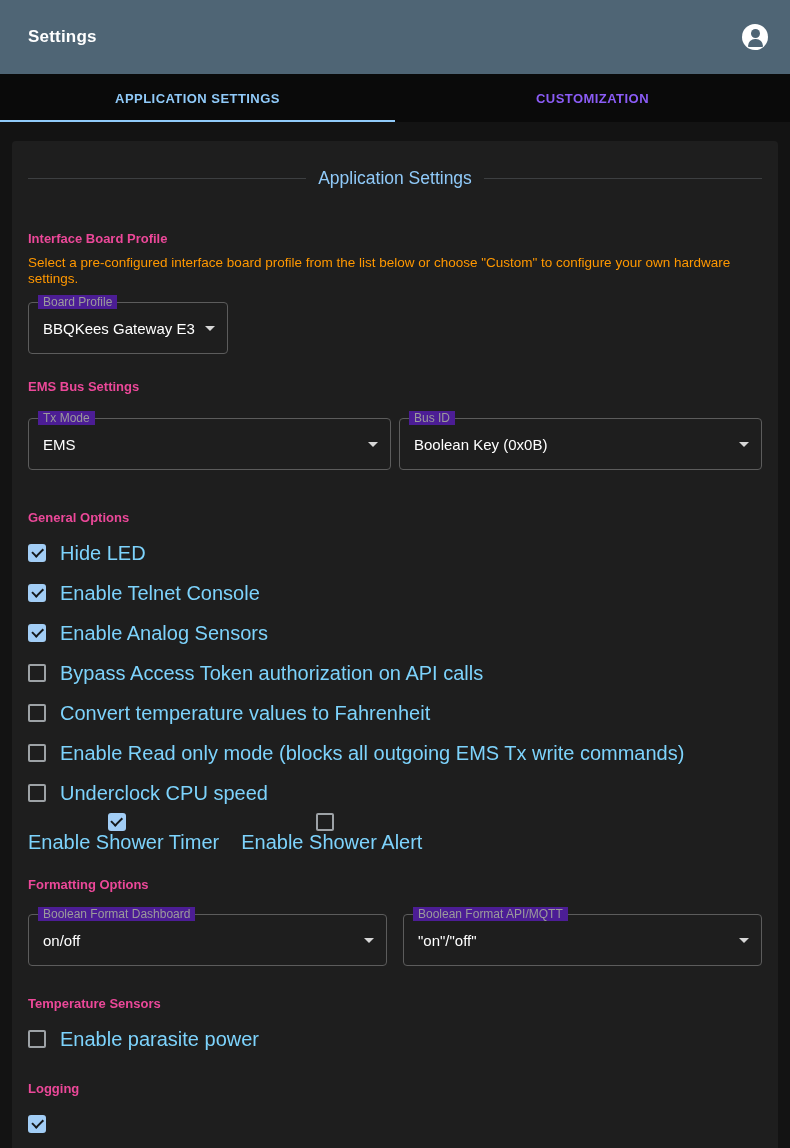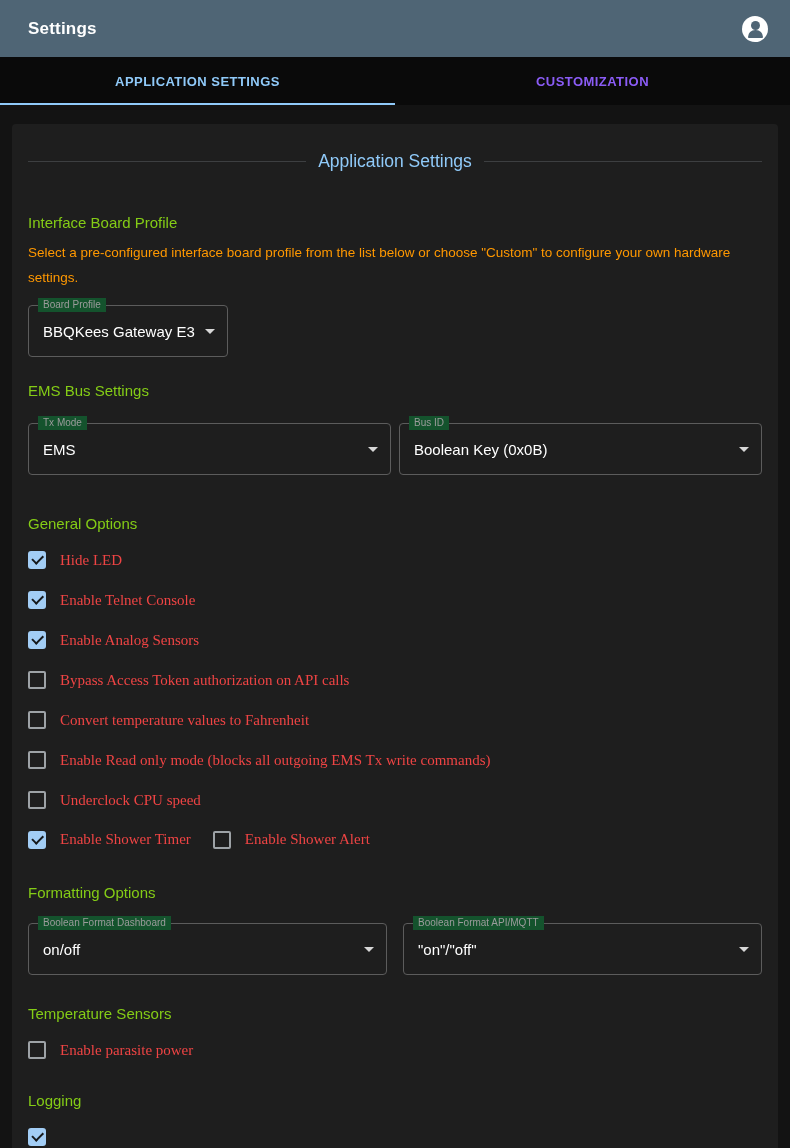--- a/index.html
+++ b/index.html
@@ -5,21 +5,21 @@
   * { margin:0; padding:0; box-sizing:border-box; }
   html,body { width:790px; height:1148px; overflow:hidden; }
   body {
     background:#131313;
     font-family:"Liberation Sans", sans-serif;
     -webkit-font-smoothing:antialiased;
   }
 
   
   .appbar {
-    height:57px; background:#4f6575;
+    height:74px; background:#4f6575;
     display:flex; align-items:center;
     padding:0 22px 0 28px;
   }
   .appbar-title { color:#fff; font-size:17px; font-weight:700; letter-spacing:.2px; }
   .account-icon {
     margin-left:auto; width:26px; height:26px;
     background:#fff; border-radius:50%; position:relative; cursor:pointer;
   }
   .account-icon::before {
     content:""; position:absolute; width:9px; height:9px; border-radius:50%;
@@ -45,62 +45,62 @@
   
   .card {
     margin:19px 12px 0; background:#1e1e1e; border-radius:4px;
     padding:14px 16px 30px; min-height:1060px;
   }
 
   .title-divider { display:flex; align-items:center; margin-top:13px; }
   .title-divider .line { flex:1; height:1px; background:#3d3f41; }
   .title-text { padding:0 12px; color:#90caf9; font-size:17.5px; font-weight:500; }
 
-  .section-h { color:#84cc16; font-size:15px; font-weight:400; }
-  .warn-text { color:#ff9800; font-size:13.5px; line-height:25px; max-width:722px; }
+  .section-h { color:#ec4899; font-size:13px; font-weight:700; }
+  .warn-text { color:#ff9800; font-size:13.5px; line-height:16px; max-width:722px; }
 
   
   .sel {
     position:relative; height:52px;
     border:1px solid #5c5c5c; border-radius:4px;
     display:flex; align-items:center;
     padding:0 12px 0 14px; cursor:pointer;
   }
   .sel .notch {
     position:absolute; top:-8px; left:9px;
-    font-size:10px; color:#9b9b9b; background:#14532d;
+    font-size:12px; color:#9b9b9b; background:#4c1d95;
     padding:0 5px; line-height:14px; white-space:nowrap;
   }
   .sel .val { color:#fff; font-size:15px; flex:1; white-space:nowrap; overflow:hidden; }
   .arrow {
     width:0; height:0; flex:none;
     border-left:5px solid transparent; border-right:5px solid transparent;
     border-top:5px solid #d7d7d7;
   }
   .sel.inline-arrow .arrow { margin-left:10px; }
   .row2 { display:flex; gap:8px; }
   .row2 .sel { flex:1; }
   .row3 { display:flex; gap:16px; }
   .row3 .sel { flex:1; }
 
   
   .cbrow { display:flex; align-items:center; margin-top:16px; height:24px; cursor:pointer; }
-  .cbgroup { display:flex; align-items:flex-start; }
+  .cbgroup { display:flex; align-items:center;flex-direction:column; }
   .cb {
     width:18px; height:18px; flex:none; position:relative;
     border:2px solid #9da2a6; border-radius:2px; margin-right:14px;
   }
   .cb.checked { border:none; background:#a2cdf5; border-radius:3px; }
   .cb.checked::after {
     content:""; position:absolute; left:3.5px; top:4px;
     width:9px; height:4.5px;
     border-left:2px solid #15181b; border-bottom:2px solid #15181b;
     transform:rotate(-45deg);
   }
-  .cb-label { color:#ef4444; font-size:15px;font-family:Liberation Serif, serif; }
+  .cb-label { color:#7dd3fc; font-size:20px; }
 
   
   .mt42 { margin-top:42px; } .mt9 { margin-top:9px; } .mt15 { margin-top:15px; }
   .mt25 { margin-top:25px; } .mt24 { margin-top:24px; } .mt40 { margin-top:40px; }
   .mt32 { margin-top:32px; } .mt22 { margin-top:22px; } .mt30 { margin-top:30px; }
   .w200 { width:200px; }
   .gap-left { margin-left:22px; }
 </style>
 </head>
 <body>

